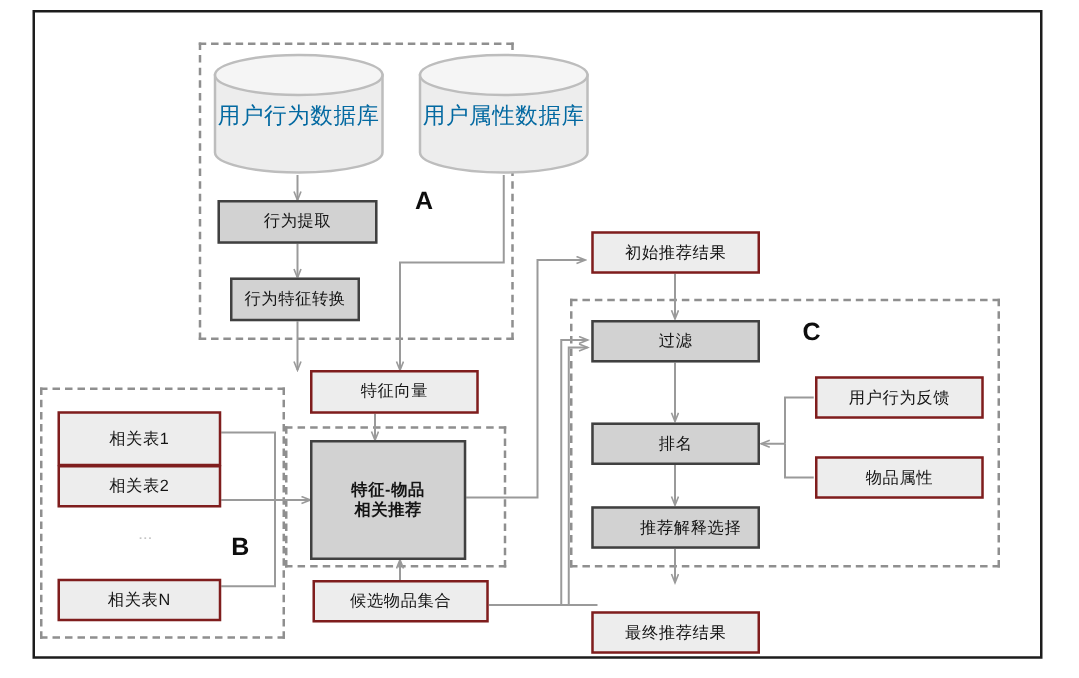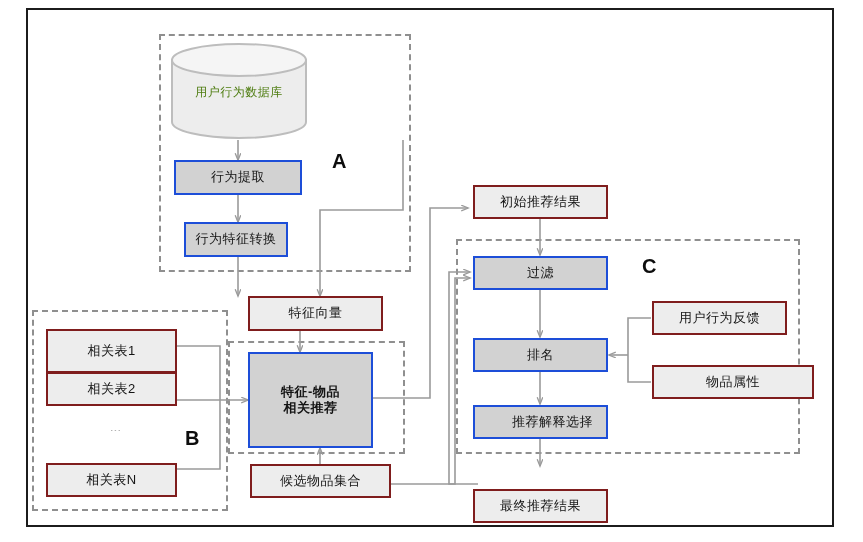--- a/index.html
+++ b/index.html
@@ -26,29 +26,29 @@
     color:#141414;
     line-height:1.25;
     letter-spacing:.5px;
   }
   .node.light{
     background:#ededed;
     border:2px solid #7f1d1d;
   }
   .node.dark{
     background:#d2d2d2;
-    border:2px solid #1d4ed8;
+    border:2px solid #404040;
   }
   .db{
     position:absolute;
     box-sizing:border-box;
   }
   .db .dbtext{
     position:absolute;left:0;right:0;top:50%;transform:translateY(-44%);
-    text-align:center;font-size:12px;color:#4d7c0f;letter-spacing:.5px;
+    text-align:center;font-size:18px;color:#0369a1;letter-spacing:.5px;
   }
   .grouplabel{
     position:absolute;
     font-weight:bold;
     font-size:20px;
     color:#0d0d0d;
     font-family:"Liberation Sans","DejaVu Sans",sans-serif;
   }
   .dashbox{
     position:absolute;
@@ -121,20 +121,27 @@
   </svg>
 
   <div class="db" style="left:170px;top:42px;width:138px;height:98px;">
     <svg width="138" height="98" viewBox="0 0 138 98" xmlns="http://www.w3.org/2000/svg">
       <path d="M2,18 L2,80 A67,16 0 0 0 136,80 L136,18 Z" fill="#ededed" stroke="#bdbdbd" stroke-width="2"></path>
       <ellipse cx="69" cy="18" rx="67" ry="16" fill="#f5f5f5" stroke="#bdbdbd" stroke-width="2"></ellipse>
     </svg>
     <div class="dbtext">用户行为数据库</div>
   </div>
 
+  <div class="db" style="left:334px;top:42px;width:138px;height:98px;">
+    <svg width="138" height="98" viewBox="0 0 138 98" xmlns="http://www.w3.org/2000/svg">
+      <path d="M2,18 L2,80 A67,16 0 0 0 136,80 L136,18 Z" fill="#ededed" stroke="#bdbdbd" stroke-width="2"></path>
+      <ellipse cx="69" cy="18" rx="67" ry="16" fill="#f5f5f5" stroke="#bdbdbd" stroke-width="2"></ellipse>
+    </svg>
+    <div class="dbtext">用户属性数据库</div>
+  </div>
 
   <div class="node dark" style="left:174px;top:160px;width:128px;height:35px;">行为提取</div>
 
   <div class="node dark" style="left:184px;top:222px;width:104px;height:35px;">行为特征转换</div>
 
   <div class="node light" style="left:248px;top:296px;width:135px;height:35px;">特征向量</div>
 
   <div class="node light" style="left:46px;top:329px;width:131px;height:44px;">相关表1</div>
 
   <div class="node light" style="left:46px;top:372px;width:131px;height:34px;">相关表2</div>
@@ -155,18 +162,18 @@
   <div class="node dark" style="left:473px;top:256px;width:135px;height:34px;">过滤</div>
 
   <div class="node dark" style="left:473px;top:338px;width:135px;height:34px;">排名</div>
 
   <div class="node dark" style="left:473px;top:405px;width:135px;height:34px;padding-left:24px;">推荐解释选择</div>
 
   <div class="node light" style="left:473px;top:489px;width:135px;height:34px;">最终推荐结果</div>
 
   <div class="node light" style="left:652px;top:301px;width:135px;height:34px;">用户行为反馈</div>
 
-  <div class="node light" style="left:652px;top:365px;width:162px;height:34px;">物品属性</div>
+  <div class="node light" style="left:652px;top:365px;width:135px;height:34px;">物品属性</div>
 
   <div class="grouplabel" style="left:332px;top:150px;">A</div>
   <div class="grouplabel" style="left:185px;top:427px;">B</div>
   <div class="grouplabel" style="left:642px;top:255px;">C</div>
 </div>
 
 </body></html>

